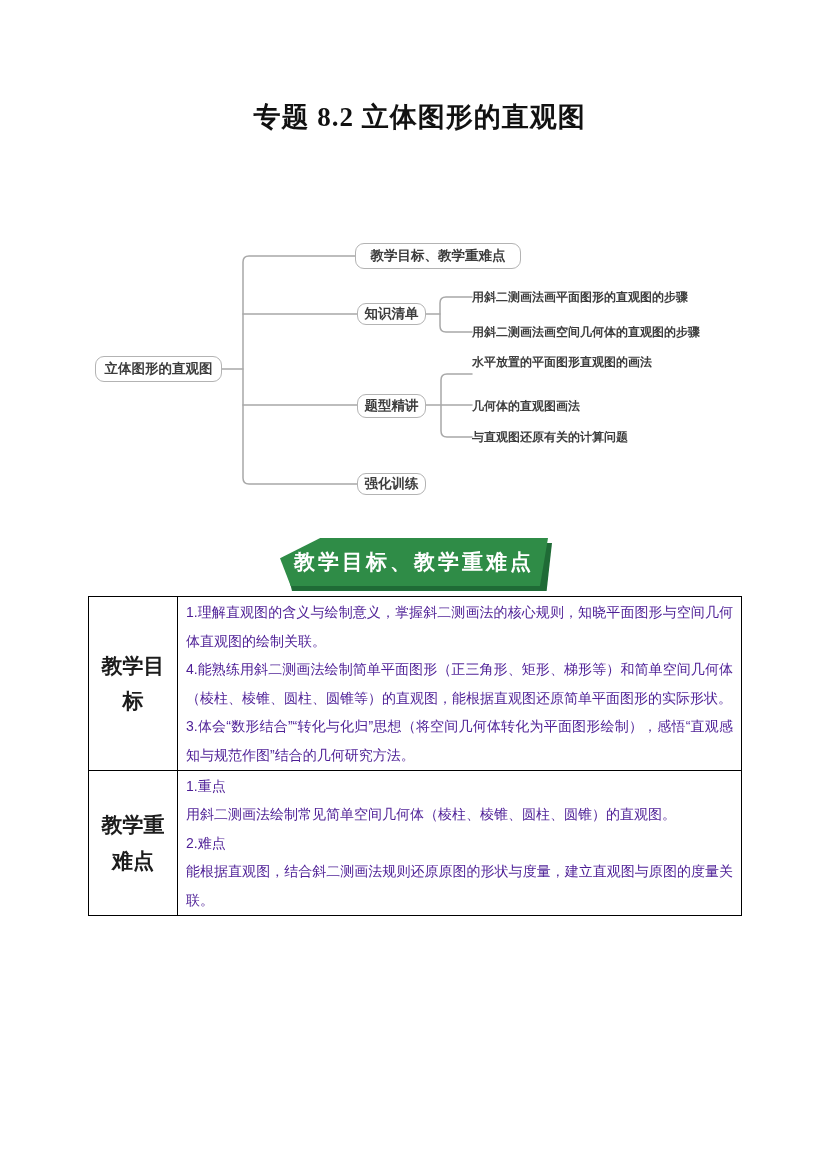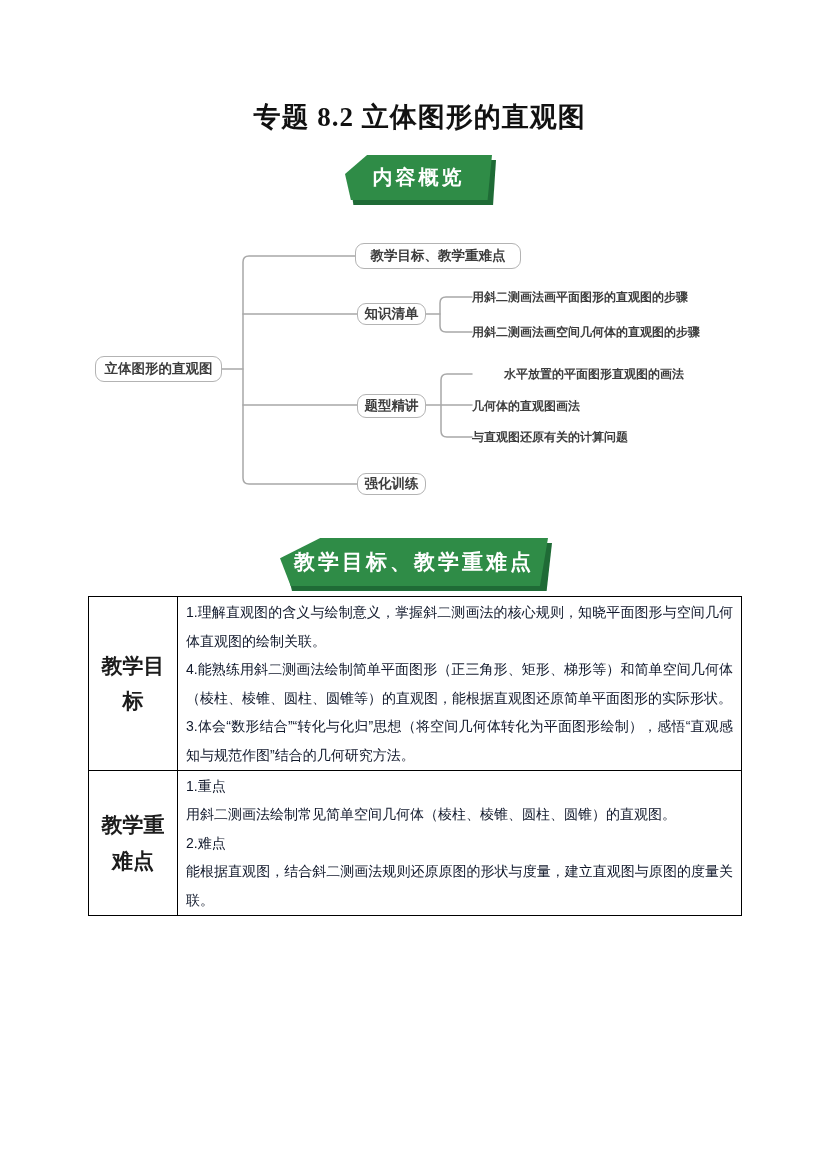--- a/index.html
+++ b/index.html
@@ -48,53 +48,47 @@
   }
   .mm-root   {left:15px;top:126px;width:127px;height:26px;}
   .mm-b1     {left:275px;top:13px;width:166px;height:26px;}
   .mm-b2     {left:277px;top:73px;width:69px;height:22px;}
   .mm-b3     {left:277px;top:164px;width:69px;height:24px;}
   .mm-b4     {left:277px;top:243px;width:69px;height:22px;}
   .mm-leaf{
     position:absolute;left:392px;height:18px;line-height:18px;
     font-size:12px;font-weight:700;color:var(--text-dark,#3d3d3d);white-space:nowrap;
   }
-  .mm-l1{top:58px;} .mm-l2{top:93px;} .mm-l3{top:135px;margin-left:32px;} .mm-l4{top:167px;} .mm-l5{top:198px;}
+  .mm-l1{top:58px;} .mm-l2{top:93px;} .mm-l3{top:123px;} .mm-l4{top:167px;} .mm-l5{top:198px;}
 
   
   .info-table{
     position:absolute;left:88px;top:596px;width:654px;
     border-collapse:collapse;table-layout:fixed;
   }
   .info-table th,.info-table td{border:1.5px solid #000;}
   .info-table th{
     width:76px;padding:0 6px;text-align:center;vertical-align:middle;
     font-size:21px;font-weight:700;color:#1c1c1c;line-height:1.7;
   }
   .info-table td{
     padding:1px 8px 0 8px;vertical-align:top;
-    font-size:14px;color:#0f172a;
+    font-size:14px;color:#4c1d95;
   }
   .info-table td p{margin:0;line-height:28.6px;text-align:justify;}
   .row-goals{height:172px;}
   .row-focus{height:144px;}
 </style>
 </head>
 <body>
 
 <div class="page">
 
   <div class="doc-title">专题 8.2 立体图形的直观图</div>
 
-  <div class="ribbon overview">
-    <div class="back"></div>
-    <div class="front">
-      <span>内容概览</span>
-    </div>
-  </div>
 
   <div class="mindmap">
     <svg width="690" height="280" viewBox="0 0 690 280">
       <path d="M142 139 H163"></path>
       <path d="M275 26 H169 Q163 26 163 32 V248 Q163 254 169 254 H277"></path>
       <path d="M163 84 H277"></path>
       <path d="M163 175 H277"></path>
       <path d="M346 84 H360"></path>
       <path d="M392 67 H366 Q360 67 360 73 V96 Q360 102 366 102 H392"></path>
       <path d="M346 175 H392"></path>

